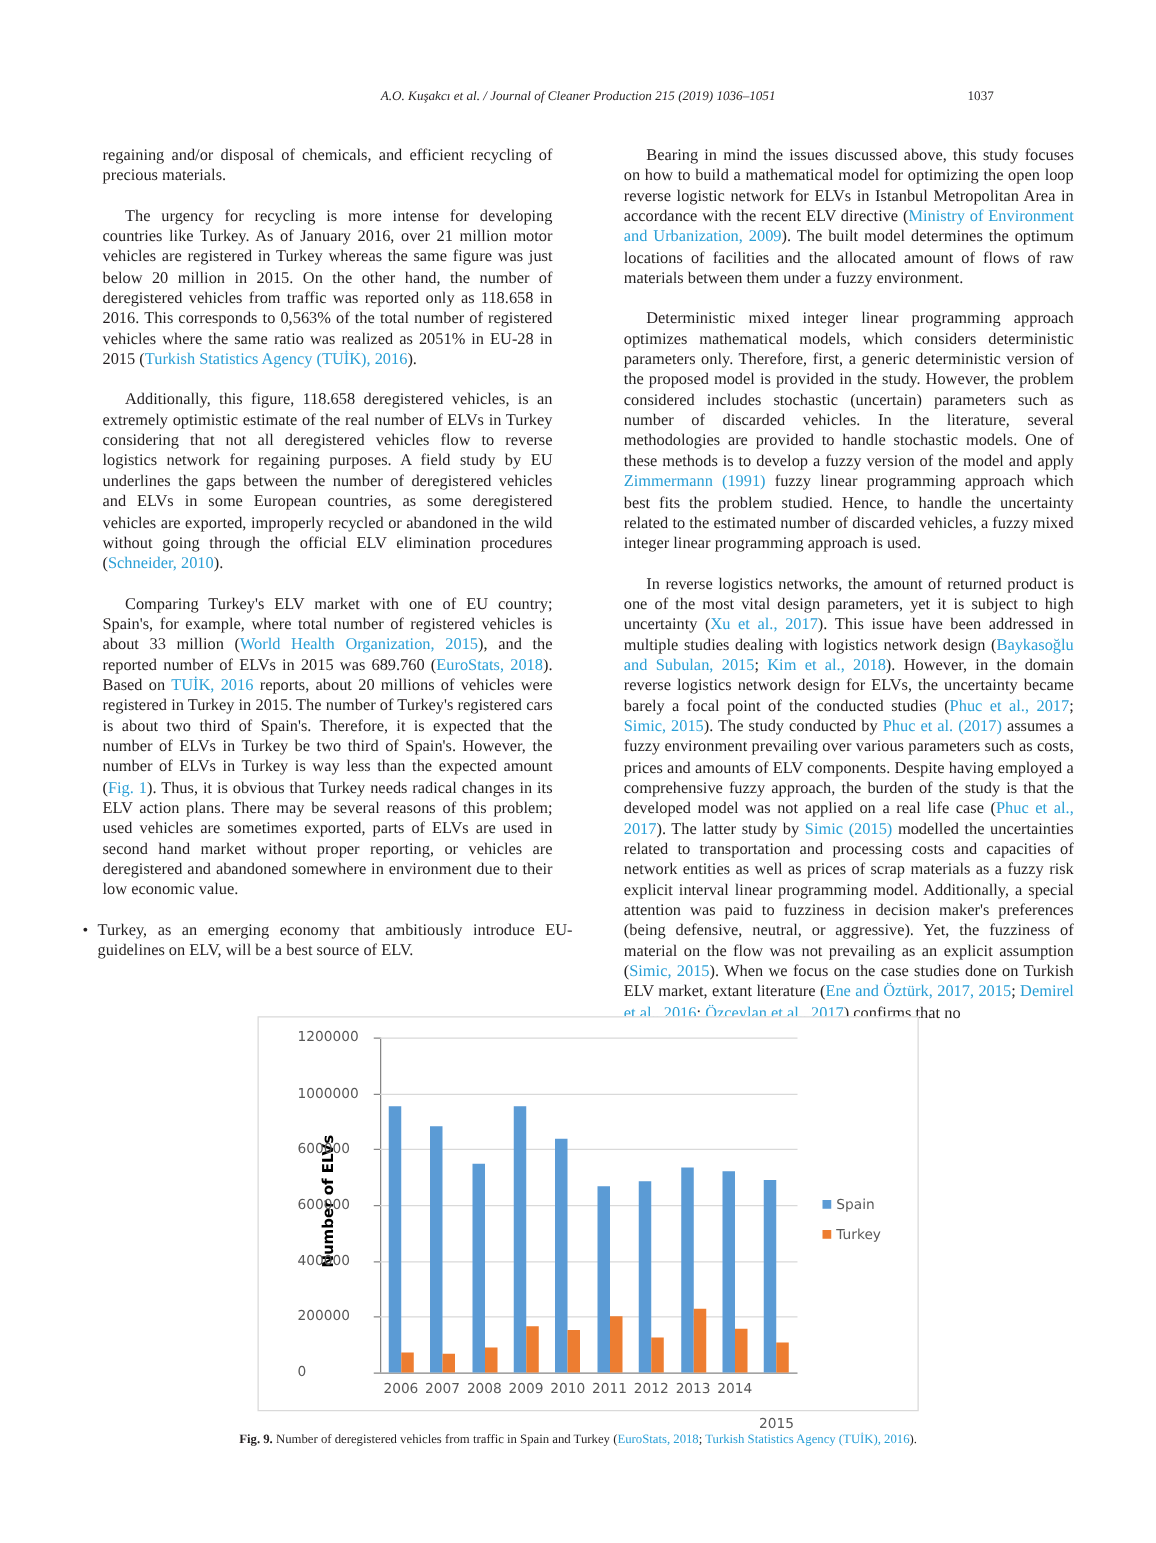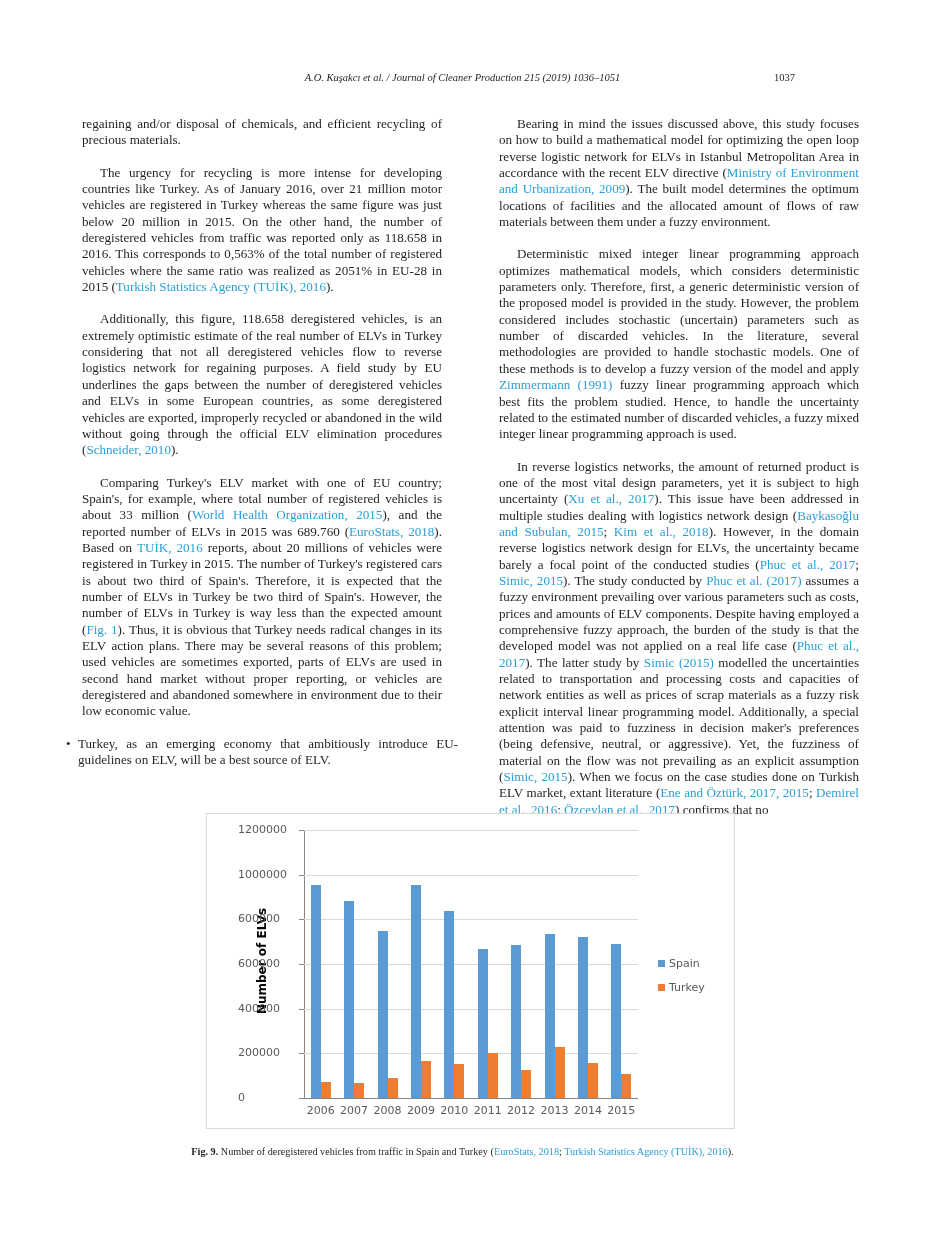--- a/index.html
+++ b/index.html
@@ -105,21 +105,21 @@
       <div class="bar turkey" style="left: 217.1px; height: 28.14px; background: rgb(237, 125, 49);"></div>
       <div class="xtick-label" style="left: 200.1px;">2012</div>
       <div class="bar spain" style="left: 240.5px; height: 163.927px; background: rgb(91, 155, 213);"></div>
       <div class="bar turkey" style="left: 250.5px; height: 50.92px; background: rgb(237, 125, 49);"></div>
       <div class="xtick-label" style="left: 233.5px;">2013</div>
       <div class="bar spain" style="left: 273.9px; height: 161.47px; background: rgb(91, 155, 213);"></div>
       <div class="bar turkey" style="left: 283.9px; height: 34.6167px; background: rgb(237, 125, 49);"></div>
       <div class="xtick-label" style="left: 266.9px;">2014</div>
       <div class="bar spain" style="left: 307.3px; height: 154.046px; background: rgb(91, 155, 213);"></div>
       <div class="bar turkey" style="left: 317.3px; height: 24.12px; background: rgb(237, 125, 49);"></div>
-      <div class="xtick-label" style="left: 300.3px;">2015</div>
+      <div class="xtick-label" style="left: 300.3px; margin-top: 28px;">2015</div>
     </div>
   <div class="legend">
     <div class="legend-item">
       <span class="legend-swatch" style="background:#5b9bd5"></span>
       <span>Spain</span>
     </div>
     <div class="legend-item">
       <span class="legend-swatch" style="background:#ed7d31"></span>
       <span>Turkey</span>
     </div>

